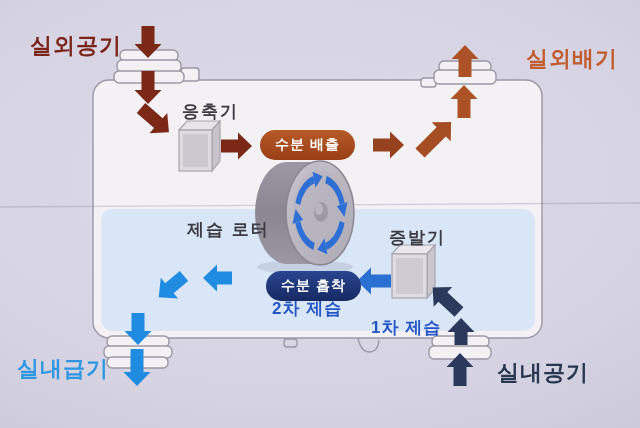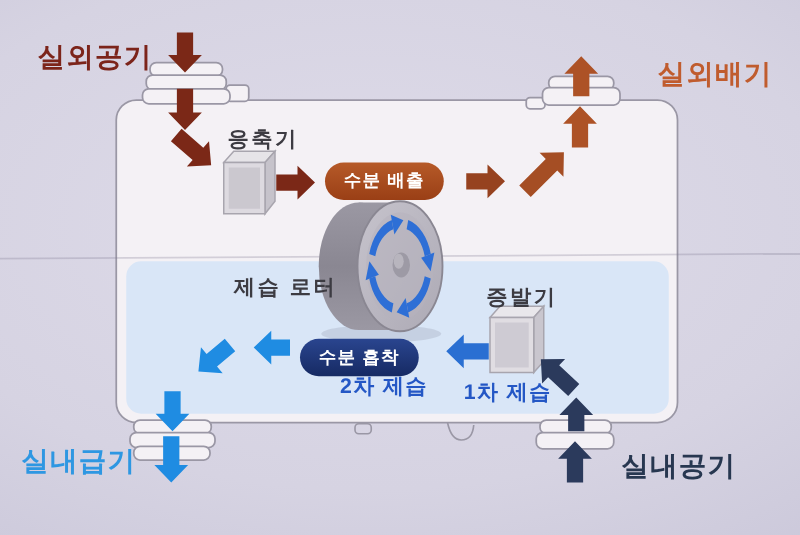--- a/index.html
+++ b/index.html
@@ -18,24 +18,24 @@
   .indoor-air{left:497px;top:358px;color:#273750;}
   .comp{font-size:17px;font-weight:700;color:#3c3b42;letter-spacing:2px;}
   .condenser-label{left:182px;top:100px;}
   .rotor-label{left:187px;top:218px;}
   .evaporator-label{left:389px;top:226px;}
   .badge{
     position:absolute;color:#fff;font-size:14px;font-weight:800;letter-spacing:1px;
     padding:3px 15px 5px 15px;border-radius:16px;line-height:22px;
   }
   .discharge-badge{left:260px;top:130px;background:linear-gradient(#b65a28,#9a3f16);}
-  .adsorption-badge{left:240px;top:271px;background:linear-gradient(#2a458f,#162a63);}
+  .adsorption-badge{left:266px;top:271px;background:linear-gradient(#2a458f,#162a63);}
   .step{font-size:17px;font-weight:800;color:#2457c5;letter-spacing:1px;position:absolute;}
   .step2{left:272px;top:297px;}
-  .step1{left:371px;top:302px;}
+  .step1{left:371px;top:316px;}
   
   .c-darkred{fill:#7b2817;}
   .c-red2{fill:#96421f;}
   .c-orange{fill:#ad5226;}
   .c-orange2{fill:#a54e24;}
   .c-blue{fill:#1f8ce2;}
   .c-navy{fill:#2b3a5c;}
   .c-mblue{fill:#2a6fd2;}
   .outline{fill:#f4f1f5;stroke:#9a97a5;stroke-width:1.4;}
 </style>

